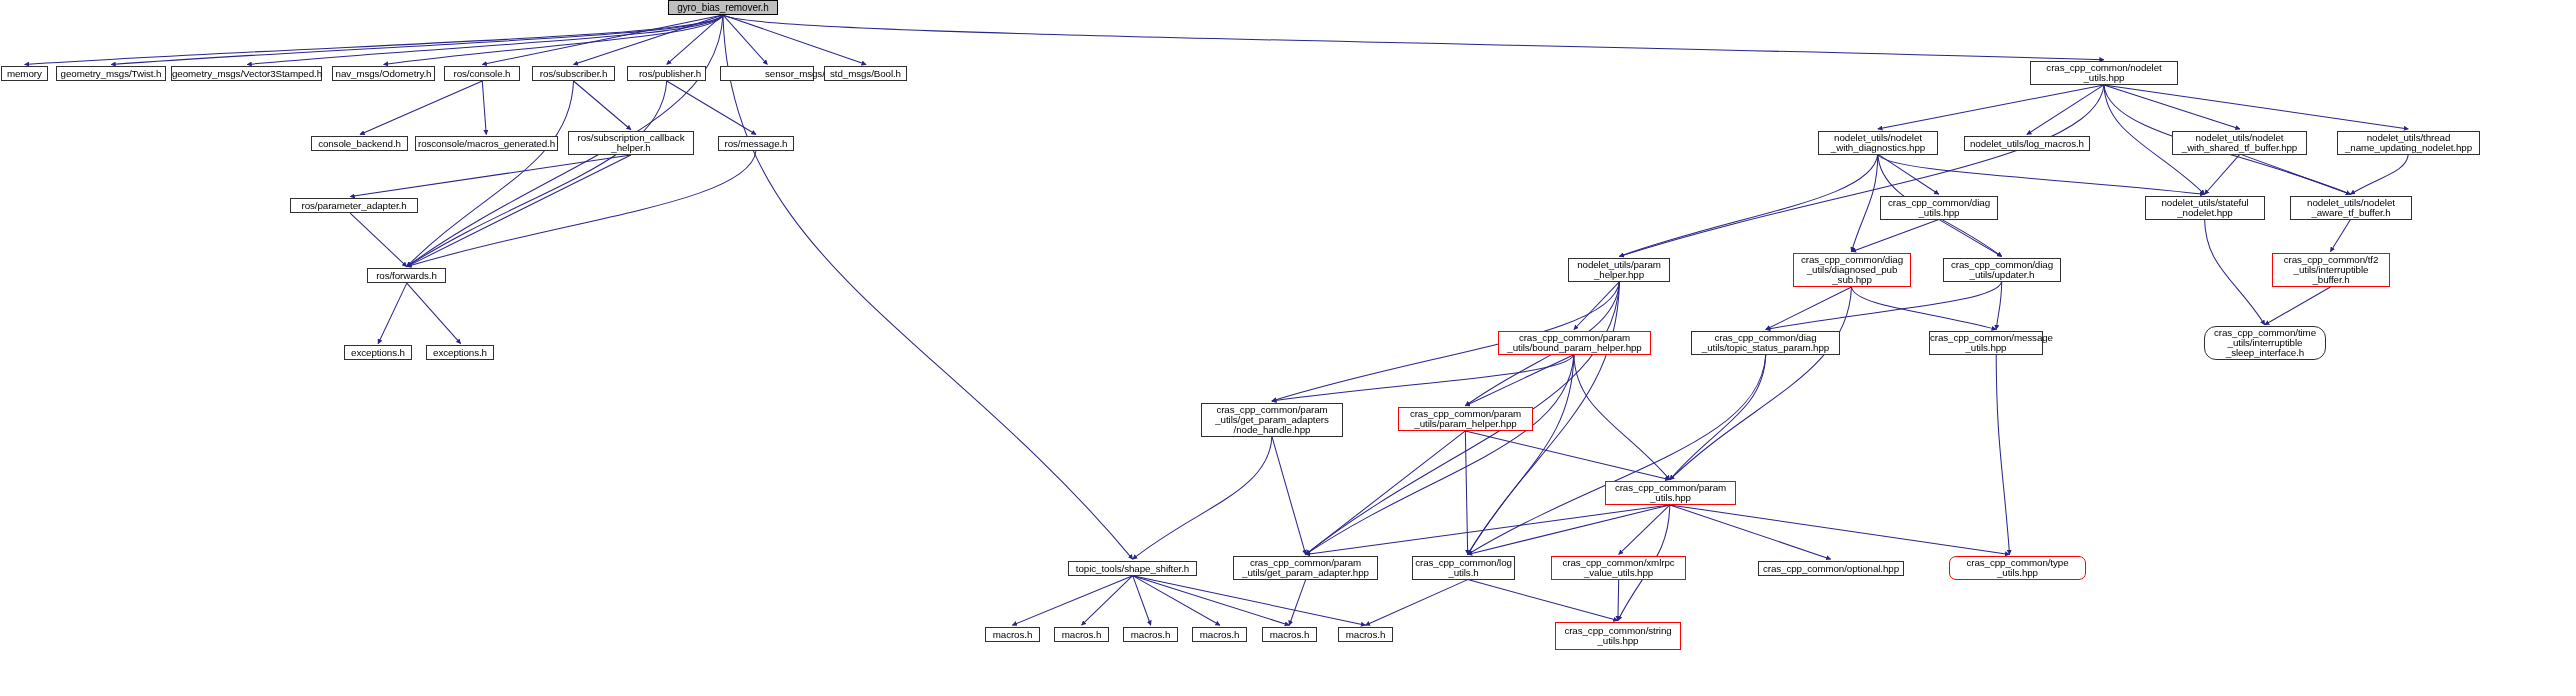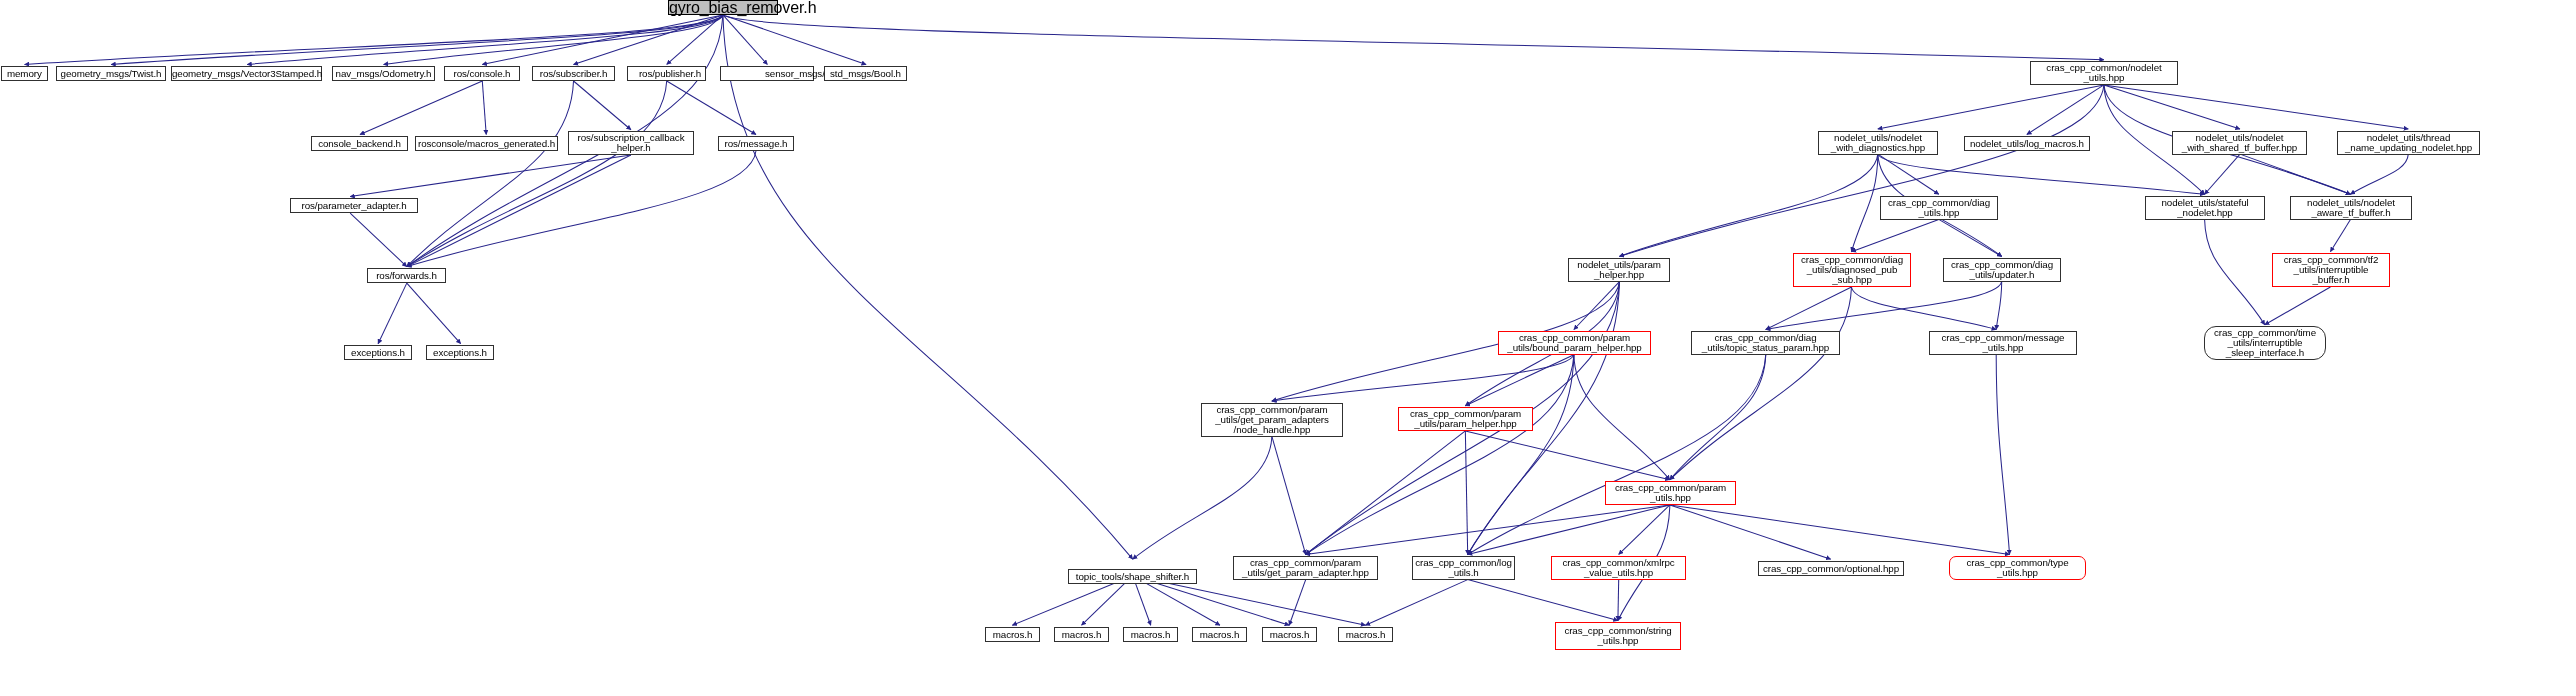--- a/index.html
+++ b/index.html
@@ -30,21 +30,21 @@
     font-size:9.8px;
     line-height:9.8px;
     color:#000000;
     white-space:pre;
     letter-spacing:-0.1px;
     z-index:5;
   }
   .node.root{
     background:#bfbfbf;
     border:0.8px solid #000000;
-    font-size:16px;
+    font-size:10px;
   }
   .node.thick{
     border:1.6px solid #303030;
   }
   .node.red{
     border:1.6px solid #ff0000;
   }
   .node .label{
     display:block;
     width:100%;
@@ -187,35 +187,35 @@
 _sub.hpp</span></div>
       <div class="node " style="left: 1943px; top: 258px; width: 118px; height: 23.6px;"><span class="label">cras_cpp_common/diag
 _utils/updater.h</span></div>
       <div class="node red" style="left: 2272px; top: 253px; width: 118px; height: 34px;"><span class="label">cras_cpp_common/tf2
 _utils/interruptible
 _buffer.h</span></div>
       <div class="node red" style="left: 1498px; top: 331px; width: 153px; height: 23.6px;"><span class="label">cras_cpp_common/param
 _utils/bound_param_helper.hpp</span></div>
       <div class="node " style="left: 1691px; top: 331px; width: 149px; height: 23.6px;"><span class="label">cras_cpp_common/diag
 _utils/topic_status_param.hpp</span></div>
-      <div class="node " style="left: 1929px; top: 331px; width: 148px; height: 23.6px;"><span class="label">cras_cpp_common/message
+      <div class="node " style="left: 1929px; top: 331px; width: 114px; height: 23.6px;"><span class="label">cras_cpp_common/message
 _utils.hpp</span></div>
       <div class="node " style="left: 2204px; top: 326px; width: 122px; height: 34px; border-radius: 12px;"><span class="label">cras_cpp_common/time
 _utils/interruptible
 _sleep_interface.h</span></div>
       <div class="node " style="left: 344px; top: 345px; width: 68px; height: 15px;"><span class="label">exceptions.h</span></div>
       <div class="node " style="left: 426px; top: 345px; width: 68px; height: 15px;"><span class="label">exceptions.h</span></div>
       <div class="node " style="left: 1201px; top: 403px; width: 142px; height: 34px;"><span class="label">cras_cpp_common/param
 _utils/get_param_adapters
 /node_handle.hpp</span></div>
       <div class="node red" style="left: 1398px; top: 407px; width: 135px; height: 23.6px;"><span class="label">cras_cpp_common/param
 _utils/param_helper.hpp</span></div>
       <div class="node red" style="left: 1605px; top: 481px; width: 131px; height: 23.6px;"><span class="label">cras_cpp_common/param
 _utils.hpp</span></div>
-      <div class="node thick" style="left: 1068px; top: 561px; width: 129px; height: 15px; margin-top: 8px;"><span class="label">topic_tools/shape_shifter.h</span></div>
+      <div class="node thick" style="left: 1068px; top: 561px; width: 129px; height: 15px;"><span class="label">topic_tools/shape_shifter.h</span></div>
       <div class="node thick" style="left: 1233px; top: 556px; width: 145px; height: 23.6px;"><span class="label">cras_cpp_common/param
 _utils/get_param_adapter.hpp</span></div>
       <div class="node thick" style="left: 1412px; top: 556px; width: 103px; height: 23.6px;"><span class="label">cras_cpp_common/log
 _utils.h</span></div>
       <div class="node red" style="left: 1551px; top: 556px; width: 135px; height: 23.6px;"><span class="label">cras_cpp_common/xmlrpc
 _value_utils.hpp</span></div>
       <div class="node " style="left: 1758px; top: 561px; width: 146px; height: 15px;"><span class="label">cras_cpp_common/optional.hpp</span></div>
       <div class="node red" style="left: 1949px; top: 556px; width: 137px; height: 23.6px; border-radius: 7px;"><span class="label">cras_cpp_common/type
 _utils.hpp</span></div>
       <div class="node " style="left: 985px; top: 627px; width: 55px; height: 15px;"><span class="label">macros.h</span></div>

